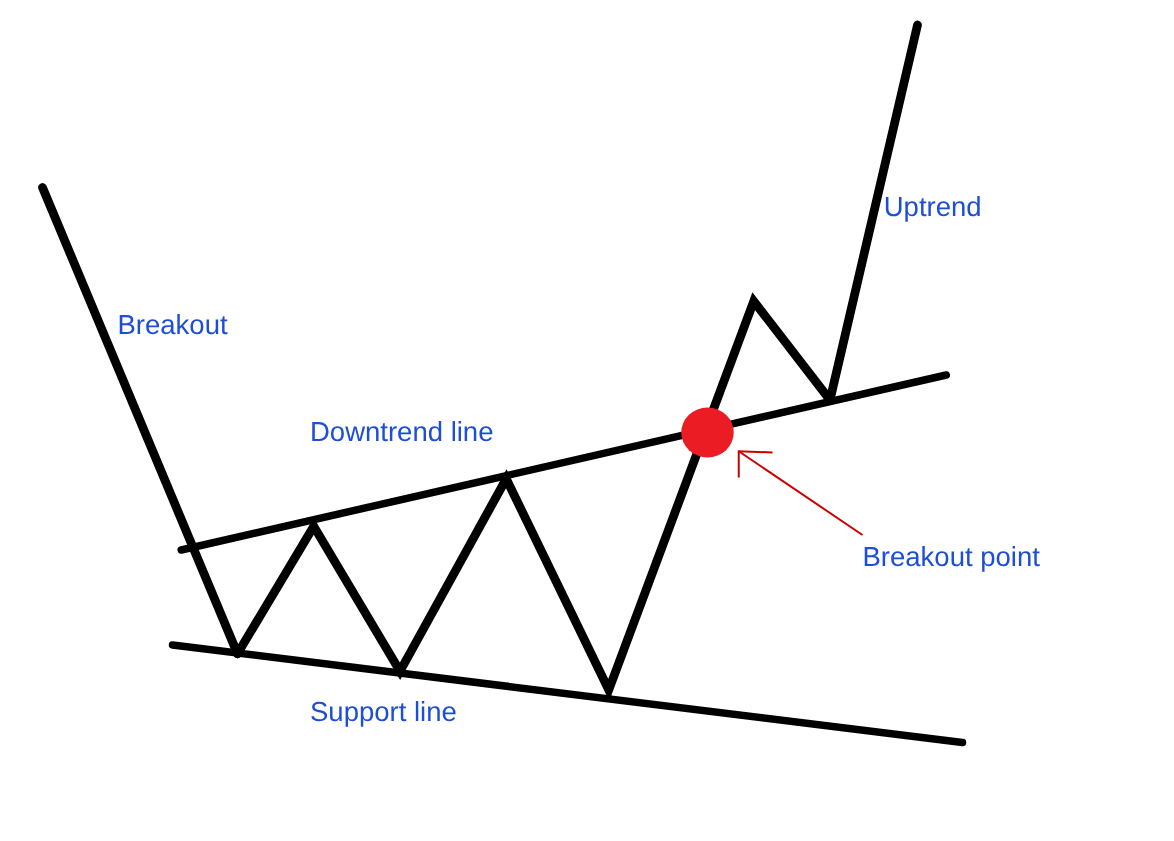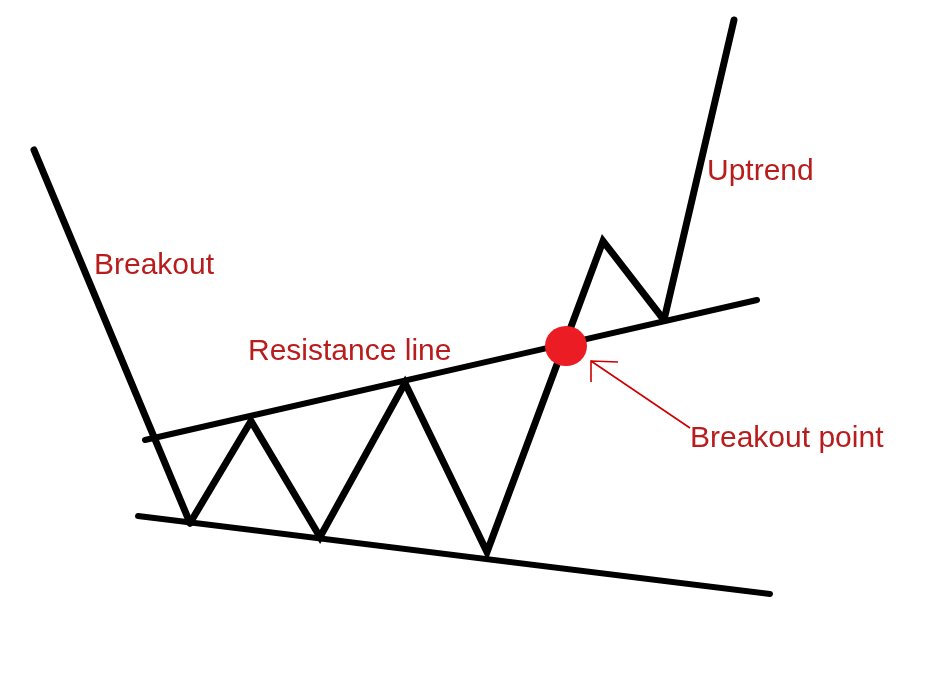--- a/index.html
+++ b/index.html
@@ -51,23 +51,23 @@
   }
   .callout-stroke {
     fill: none;
     stroke: #CC0000;
     stroke-width: 1.6;
     stroke-linecap: butt;
     stroke-linejoin: miter;
   }
   .diagram-label {
     position: absolute;
-    color: #b91c1c;
+    color: #1d4ed8;
     font-family: "Liberation Sans", sans-serif;
-    font-size: 30px;
+    font-size: 22px;
     font-weight: 400;
     line-height: 1;
     white-space: nowrap;
     letter-spacing: 0px;
   }
 </style>
 </head>
 <body>
 
 <div id="diagram-canvas">
@@ -87,18 +87,19 @@
     <ellipse class="marker-dot" cx="566" cy="346" rx="21" ry="20"></ellipse>
 
     <path class="callout-stroke" d="M 690 428 L 591 361"></path>
     <path class="callout-stroke" d="M 618 362 L 591 361 L 591 382"></path>
   </svg>
 
   <div class="diagram-label" style="left:94px; top:249px;">Breakout</div>
 
   <div class="diagram-label" style="left:707px; top:155px;">Uptrend</div>
 
-  <div class="diagram-label" style="left:248px; top:335px;">Resistance line</div>
+  <div class="diagram-label" style="left:248px; top:335px;">Downtrend line</div>
 
+  <div class="diagram-label" style="left:248px; top:559px;">Support line</div>
 
-  <div class="diagram-label" style="left:690px; top:422px;">Breakout point</div>
+  <div class="diagram-label" style="left:690px; top:435px;">Breakout point</div>
 
 </div>
 
 </body></html>

